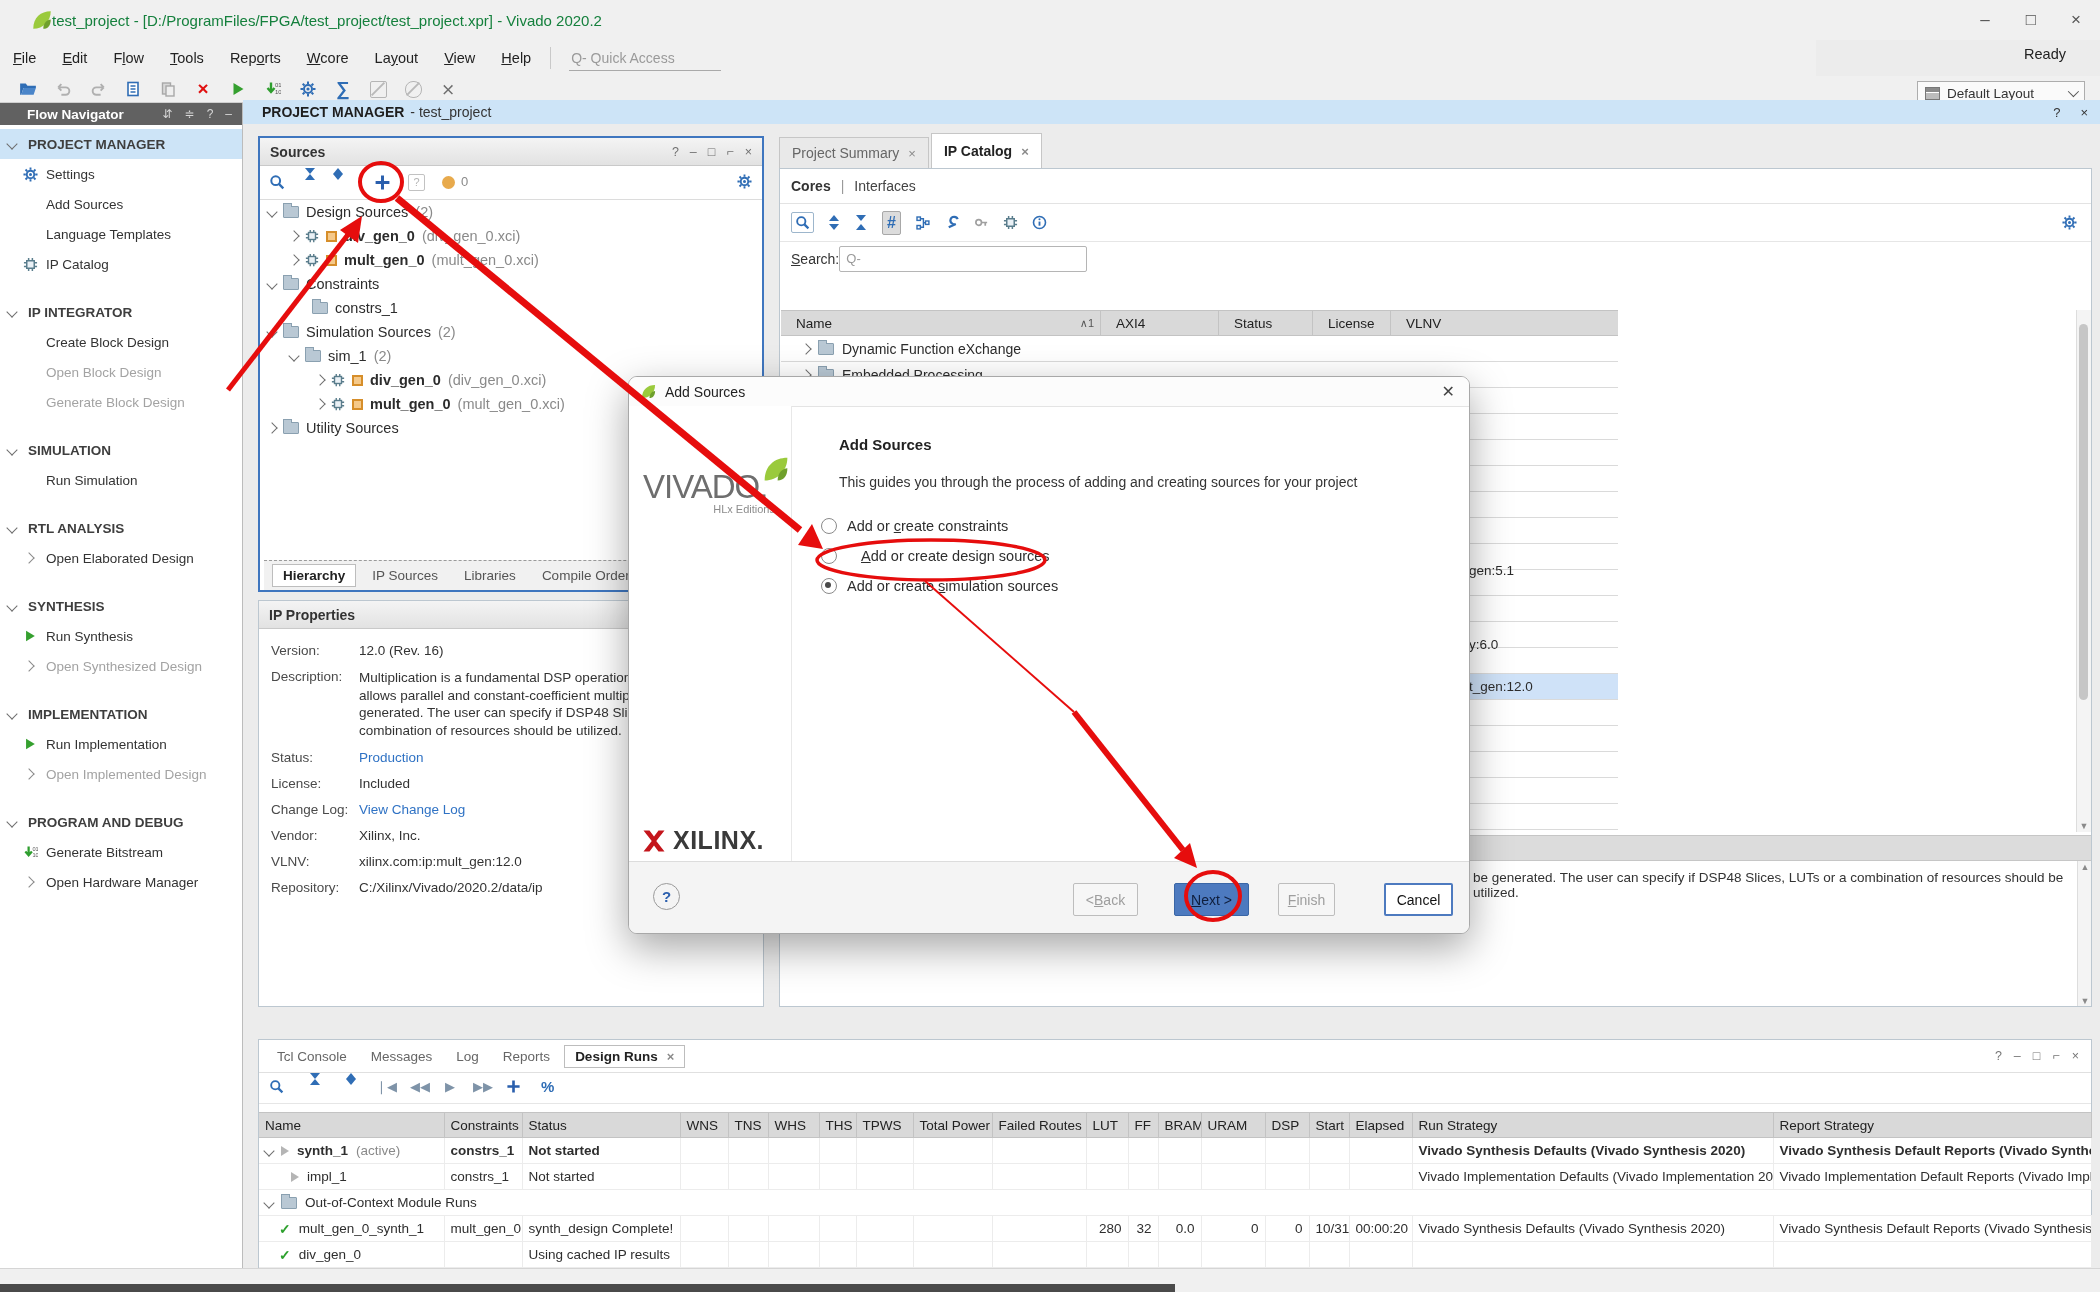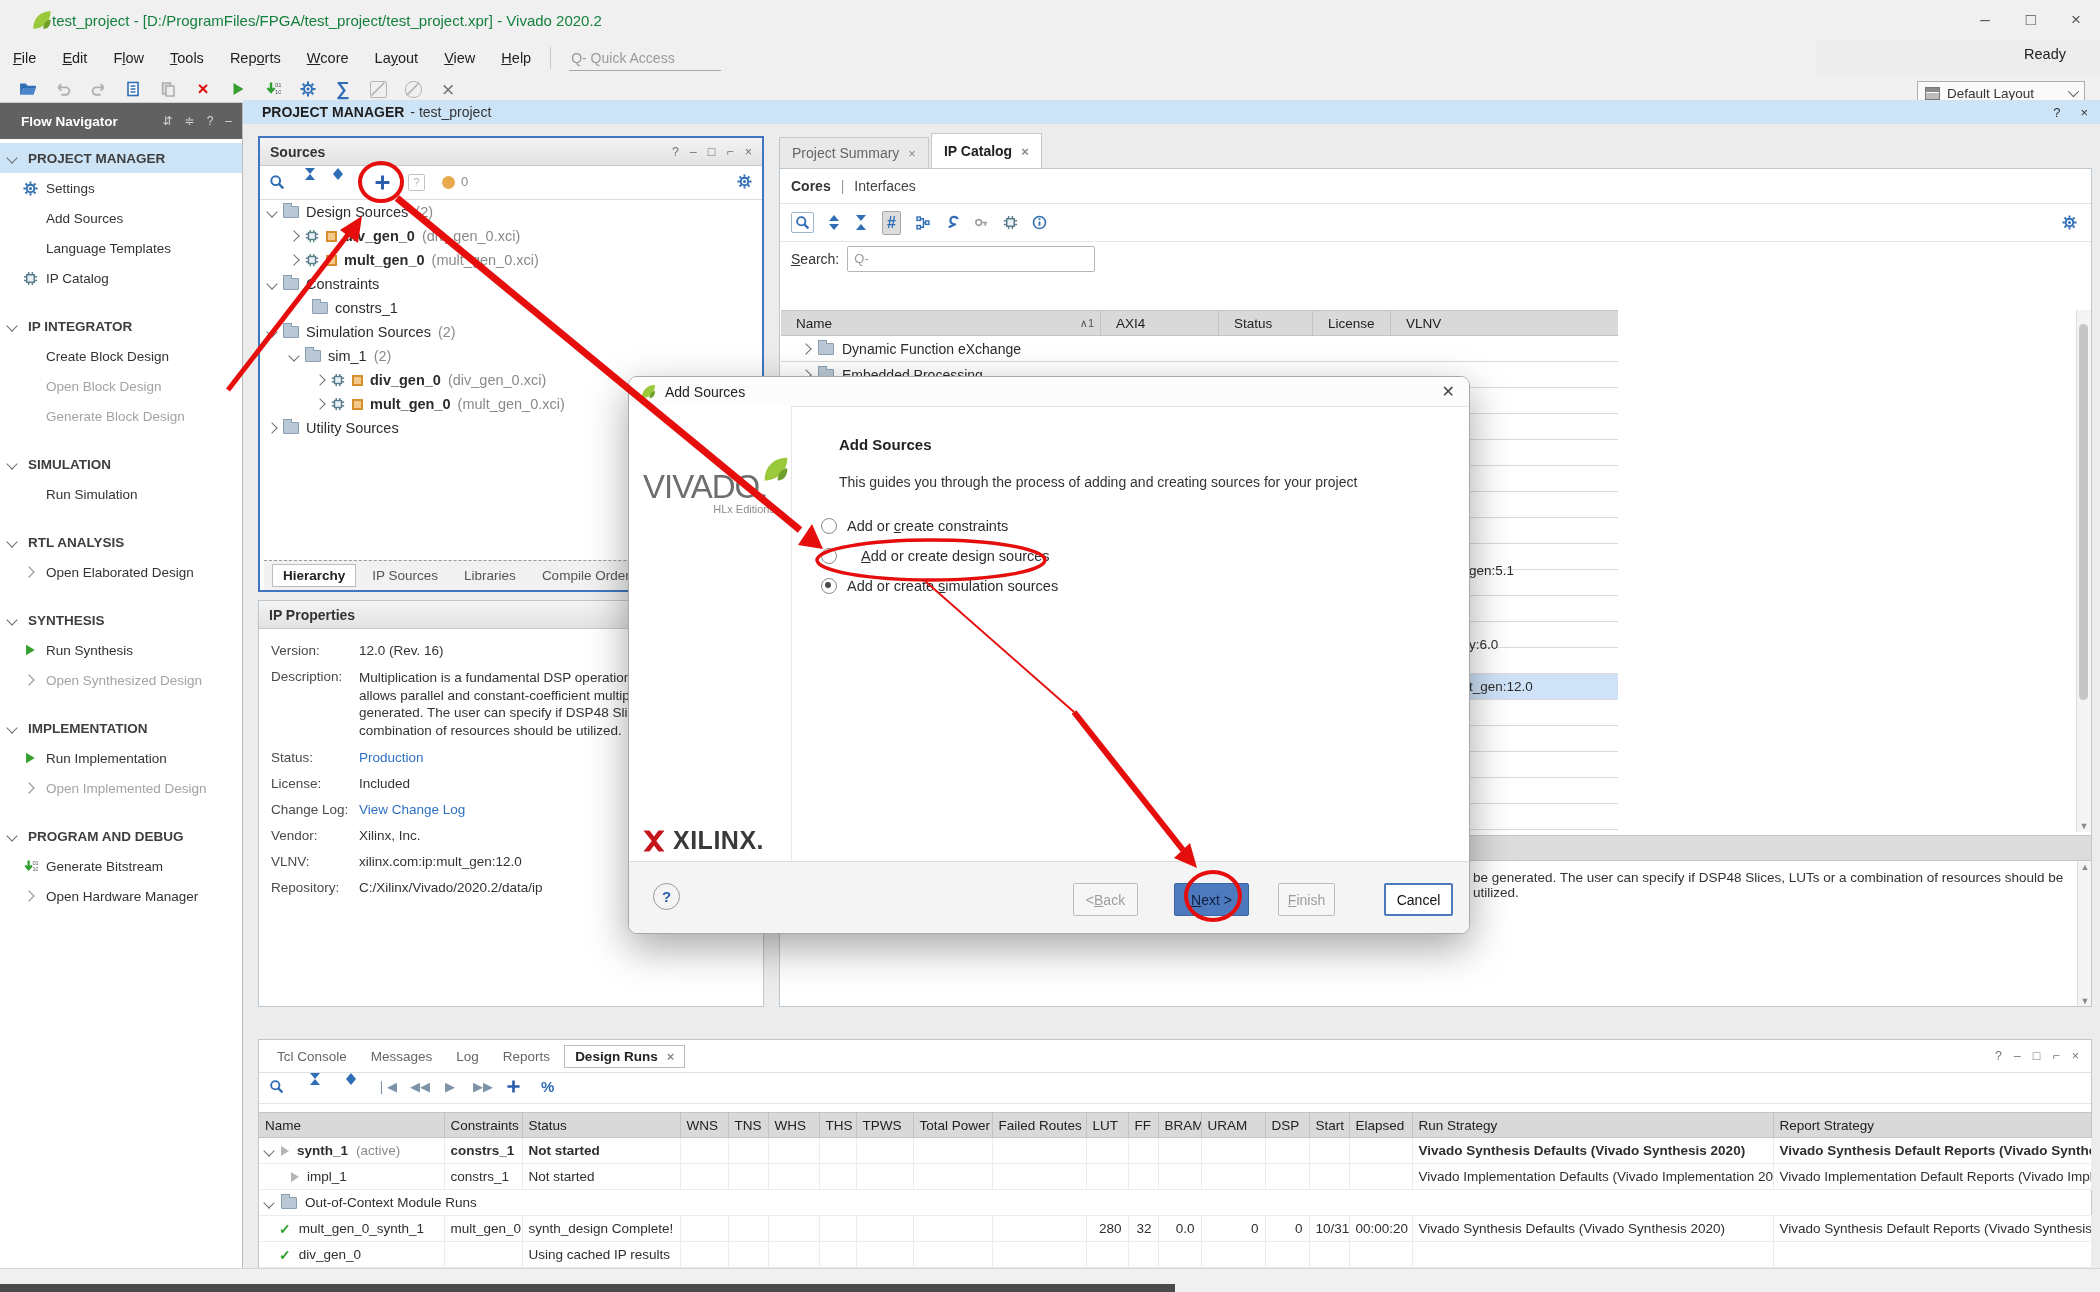--- a/index.html
+++ b/index.html
@@ -17,21 +17,21 @@
   #ready{position:absolute;right:34px;top:46px;font-size:14.5px;color:#222;}
   #toolbar{left:0;top:76px;width:2100px;height:27px;background:#f0f0f0;border-bottom:1px solid #cfcfcf;display:flex;align-items:center;gap:15px;padding-left:18px;box-sizing:border-box;}
   .tbi{width:20px;height:20px;display:flex;align-items:center;justify-content:center;font-size:17px;}
   .dimbox{width:15px;height:15px;border:1.5px solid #b5b5b5;border-radius:2px;position:relative;}
   .dimbox::after{content:"";position:absolute;left:-2px;top:6px;width:18px;height:2px;background:#b9b9b9;transform:rotate(-45deg);}
   #layoutsel{right:15px;top:81px;width:168px;height:24px;border:1px solid #adadad;background:#fafafa;display:flex;align-items:center;font-size:13.5px;color:#333;gap:7px;padding-left:7px;box-sizing:border-box;}
   .laygrid{width:13px;height:11px;background:linear-gradient(#8a8a8a 0 4px,#fff 4px 5px,#bcbcbc 5px);border:1px solid #777;}
   .ddchev{margin-left:auto;margin-right:8px;width:7px;height:7px;border-right:1.6px solid #555;border-bottom:1.6px solid #555;transform:rotate(45deg) translateY(-2px);}
   
   #sidebar{left:0;top:103px;width:243px;height:1189px;background:#fff;border-right:1px solid #bcbcbc;box-sizing:border-box;}
-  #fnhead{height:36px;background:#616161;color:#fff;display:flex;align-items:center;font-size:13.5px;font-weight:bold;padding-left:21px;}
+  #fnhead{height:22px;background:#616161;color:#fff;display:flex;align-items:center;font-size:13.5px;font-weight:bold;padding-left:27px;}
   #fnhead .hic{margin-left:auto;display:flex;gap:12px;margin-right:10px;color:#d8d8d8;font-weight:normal;font-size:12px;}
   .fnsec{margin-top:18px;}
   .fnsechead{height:30px;display:flex;align-items:center;font-weight:bold;font-size:13.5px;color:#3e3e3e;}
   .fnsechead.sel{background:#cde4f7;}
   .fnitem{height:30px;display:flex;align-items:center;font-size:13.5px;color:#333;}
   .fnitem.dis{color:#a3a3a3;}
   .chev{width:7px;height:7px;border-right:1.7px solid #6e6e6e;border-bottom:1.7px solid #6e6e6e;display:inline-block;}
   .chev.r{transform:rotate(-45deg);}
   .chev.d{transform:rotate(45deg);}
   .fnsechead .chev{margin:0 12px 0 8px;}
@@ -82,21 +82,21 @@
   #catalog{left:779px;top:130px;width:1313px;height:877px;background:transparent;}
   .tabstrip{display:flex;align-items:flex-end;height:38px;gap:2px;font-size:14px;}
   .ctab{height:30px;display:flex;align-items:center;gap:9px;padding:0 12px;background:#e9e9e9;border:1px solid #c6c6c6;border-bottom:none;color:#666;}
   .ctab.active{background:#fff;font-weight:bold;color:#222;height:34px;}
   .tclose{color:#8a8a8a;font-size:13px;}
   .tclose::after{content:"×";}
   #catbody{position:absolute;left:0;top:38px;width:1313px;height:839px;background:#fff;border:1px solid #bcc7d0;box-sizing:border-box;overflow:hidden;}
   #subtabs{height:34px;display:flex;align-items:center;font-size:14px;border-bottom:1px solid #e3e3e3;padding-left:11px;gap:10px;}
   #cattoolbar{height:37px;display:flex;align-items:center;gap:14px;padding-left:11px;border-bottom:1px solid #e6e6e6;}
   .pressed{background:#dcdcdc;border:1px solid #a8a8a8;border-radius:2px;padding:2px 4px;}
-  #catsearch{height:33px;display:flex;align-items:center;font-size:14px;padding-left:11px;gap:8px;}
+  #catsearch{height:33px;display:flex;align-items:center;font-size:14px;padding-left:11px;}
   #catsearch .sbox{width:240px;height:24px;border:1px solid #b5b5b5;border-radius:2px;color:#9a9a9a;font-size:13px;display:flex;align-items:center;padding-left:6px;}
   #cathdr{position:absolute;left:1px;top:141px;width:837px;height:26px;background:#d9d9d9;border-top:1px solid #c3c3c3;border-bottom:1px solid #c3c3c3;display:flex;font-size:13.5px;color:#222;box-sizing:border-box;}
   .chcell{display:flex;align-items:center;padding-left:15px;border-right:1px solid #c3c3c3;box-sizing:border-box;}
   #catrows{position:absolute;left:1px;top:167px;width:837px;height:496px;
      background:repeating-linear-gradient(to bottom,#ffffff 0 25px,#dadada 25px 26px);}
   .catrow{position:absolute;left:0;height:26px;display:flex;align-items:center;gap:8px;padding-left:21px;font-size:14px;color:#2c2c2c;}
   .vfrag{position:absolute;font-size:13.5px;color:#2c2c2c;}
   #cathighlight{position:absolute;left:0;top:338px;width:837px;height:25px;background:#cfe2f8;}
   .vsb{position:absolute;width:14px;background:#f4f4f4;border-left:1px solid #ddd;}
   .vsb .thumb{position:absolute;left:2px;width:9px;background:#c6c6c6;border-radius:5px;}

